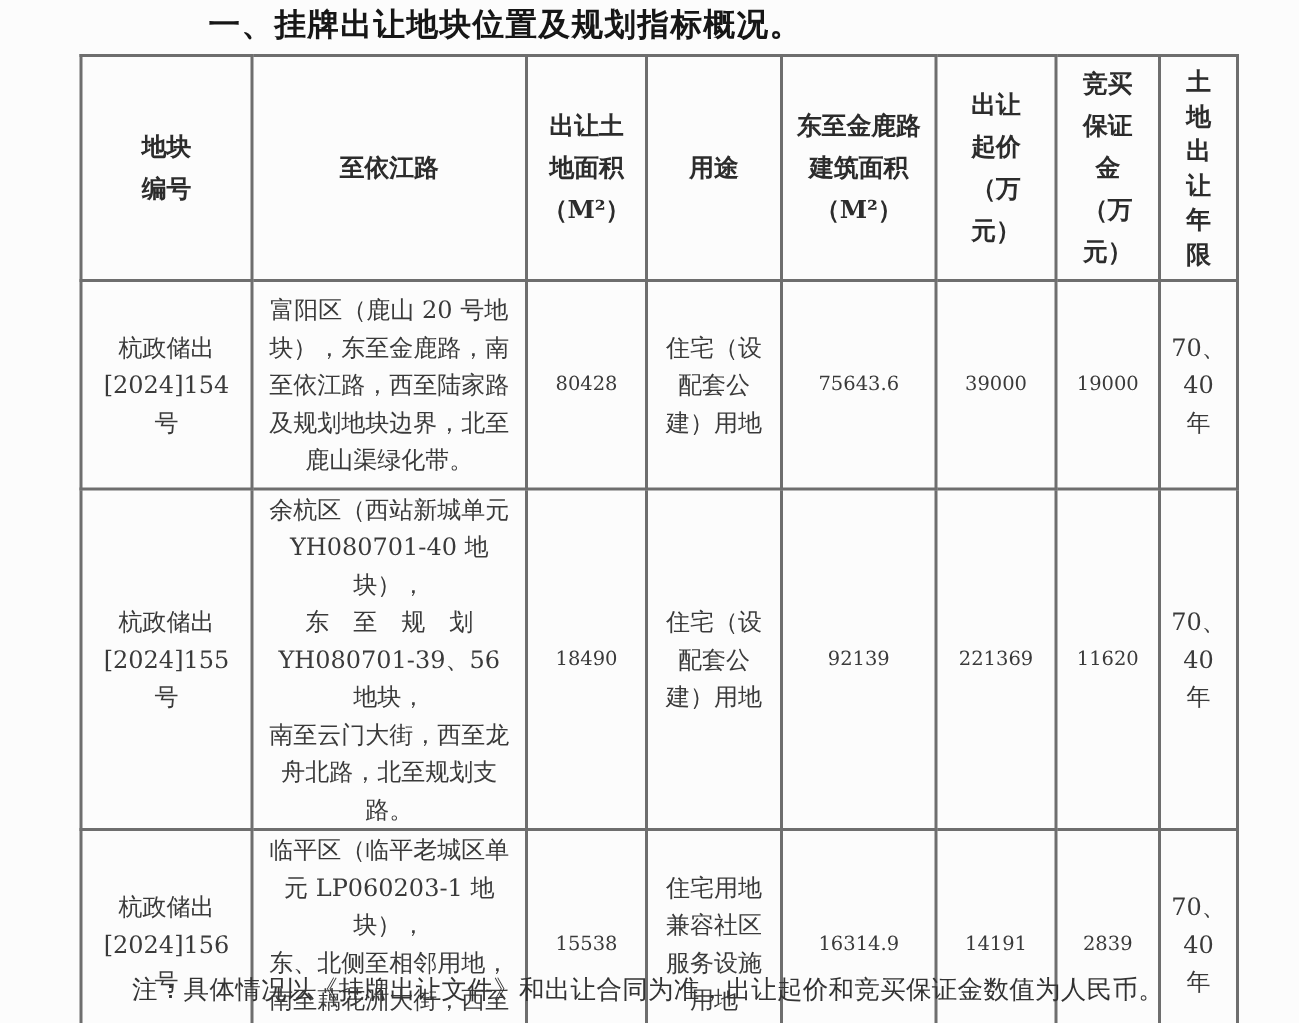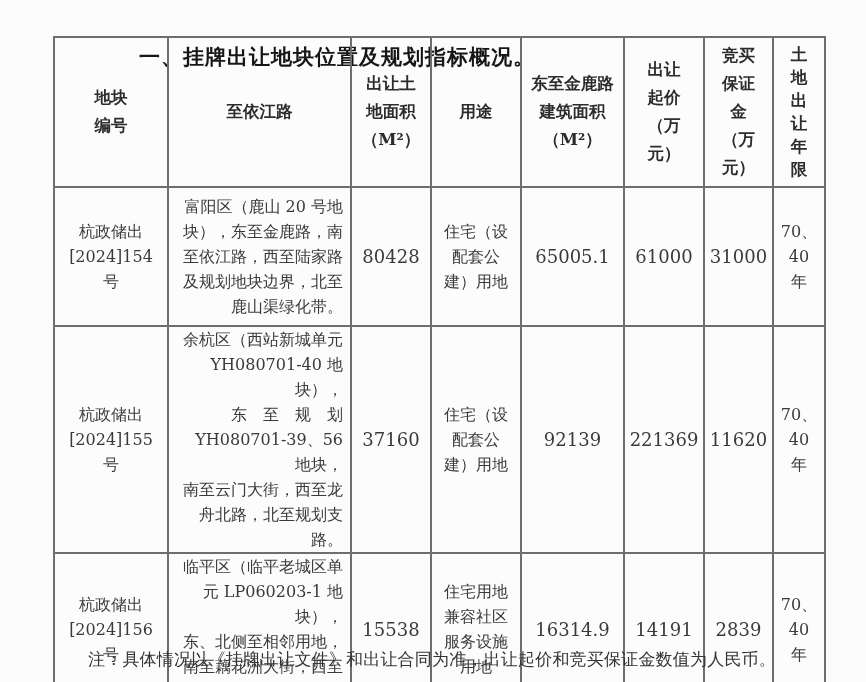--- a/index.html
+++ b/index.html
@@ -19,21 +19,20 @@
     overflow:hidden;
   }
   .doc-title{
     position:absolute;
     left:139px;top:2px;
     font-size:21px;
     font-weight:bold;
     color:var(--heading);
     letter-spacing:1px;
     white-space:nowrap;
-    margin-top:41px;
   }
   table.parcel-table{
     position:absolute;
     left:53px;top:36px;
     border-collapse:collapse;
     table-layout:fixed;
   }
   .parcel-table th,
   .parcel-table td{
     border:2px solid var(--border);
@@ -52,25 +51,25 @@
   .parcel-table th.v-head{
     line-height:23px;
     padding:0 2px;
   }
   .parcel-table td{
     font-size:16px;
     line-height:25px;
     text-align:center;
   }
   .parcel-table td.addr{
-    text-align:right;
+    text-align:center;
     padding:0 7px;
   }
   .parcel-table td.num{
-    font-size:18px;
+    font-size:13px;
   }
   .footnote{
     position:absolute;
     left:88px;top:648px;
     font-size:17px;
     color:#333;
     white-space:nowrap;
     letter-spacing:0.2px;
     text-align:right;
   }
@@ -125,39 +124,39 @@
 [2024]154 号</td>
       <td class="addr">富阳区（鹿山 20 号地
 块），东至金鹿路，南
 至依江路，西至陆家路
 及规划地块边界，北至
 鹿山渠绿化带。</td>
       <td class="num">80428</td>
       <td>住宅（设
 配套公
 建）用地</td>
-      <td class="num">65005.1</td>
-      <td class="num">61000</td>
-      <td class="num">31000</td>
+      <td class="num">75643.6</td>
+      <td class="num">39000</td>
+      <td class="num">19000</td>
       <td>70、
 40
 年</td>
     </tr>
 
     <tr style="height:177px">
       <td>杭政储出
 [2024]155 号</td>
       <td class="addr">余杭区（西站新城单元
 YH080701-40 地块），
 东　至　规　划
 YH080701-39、56 地块，
 南至云门大街，西至龙
 舟北路，北至规划支
 路。</td>
-      <td class="num">37160</td>
+      <td class="num">18490</td>
       <td>住宅（设
 配套公
 建）用地</td>
       <td class="num">92139</td>
       <td class="num">221369</td>
       <td class="num">11620</td>
       <td>70、
 40
 年</td>
     </tr>

